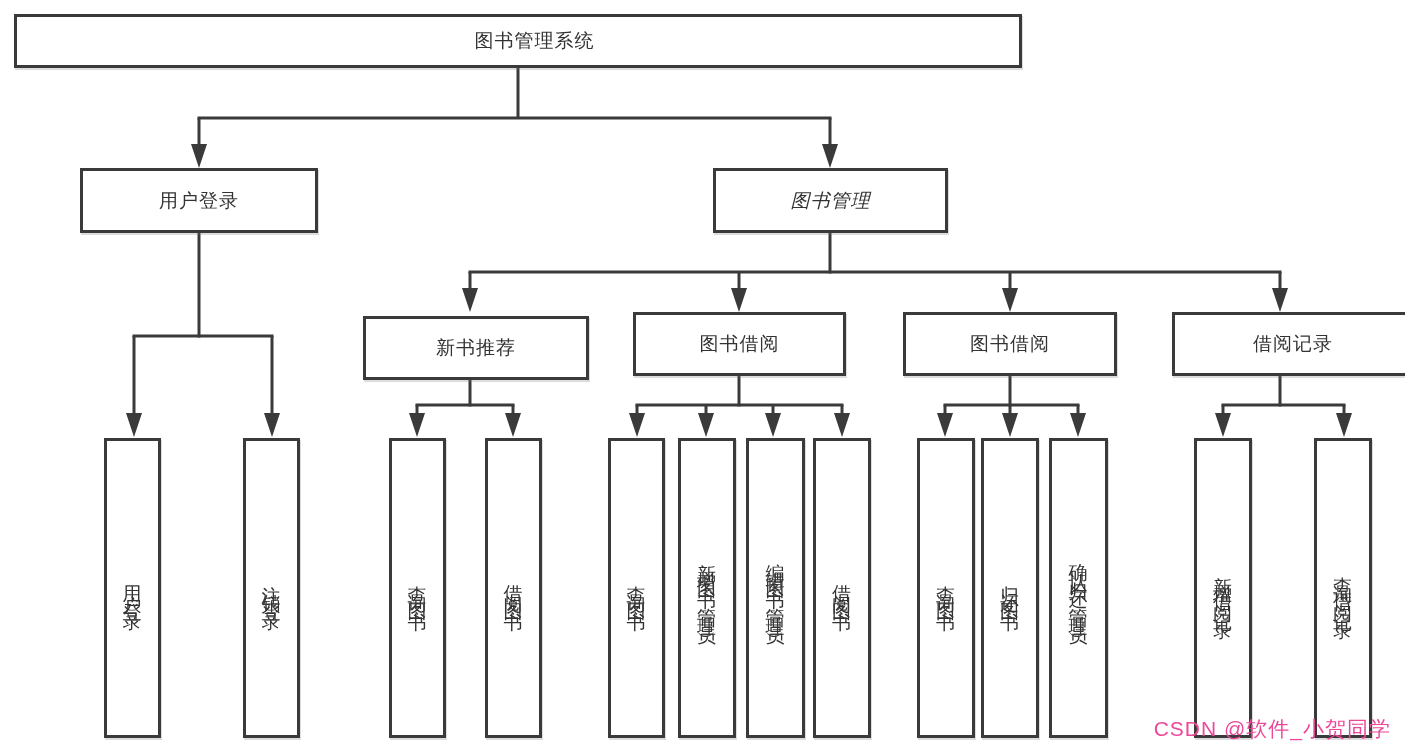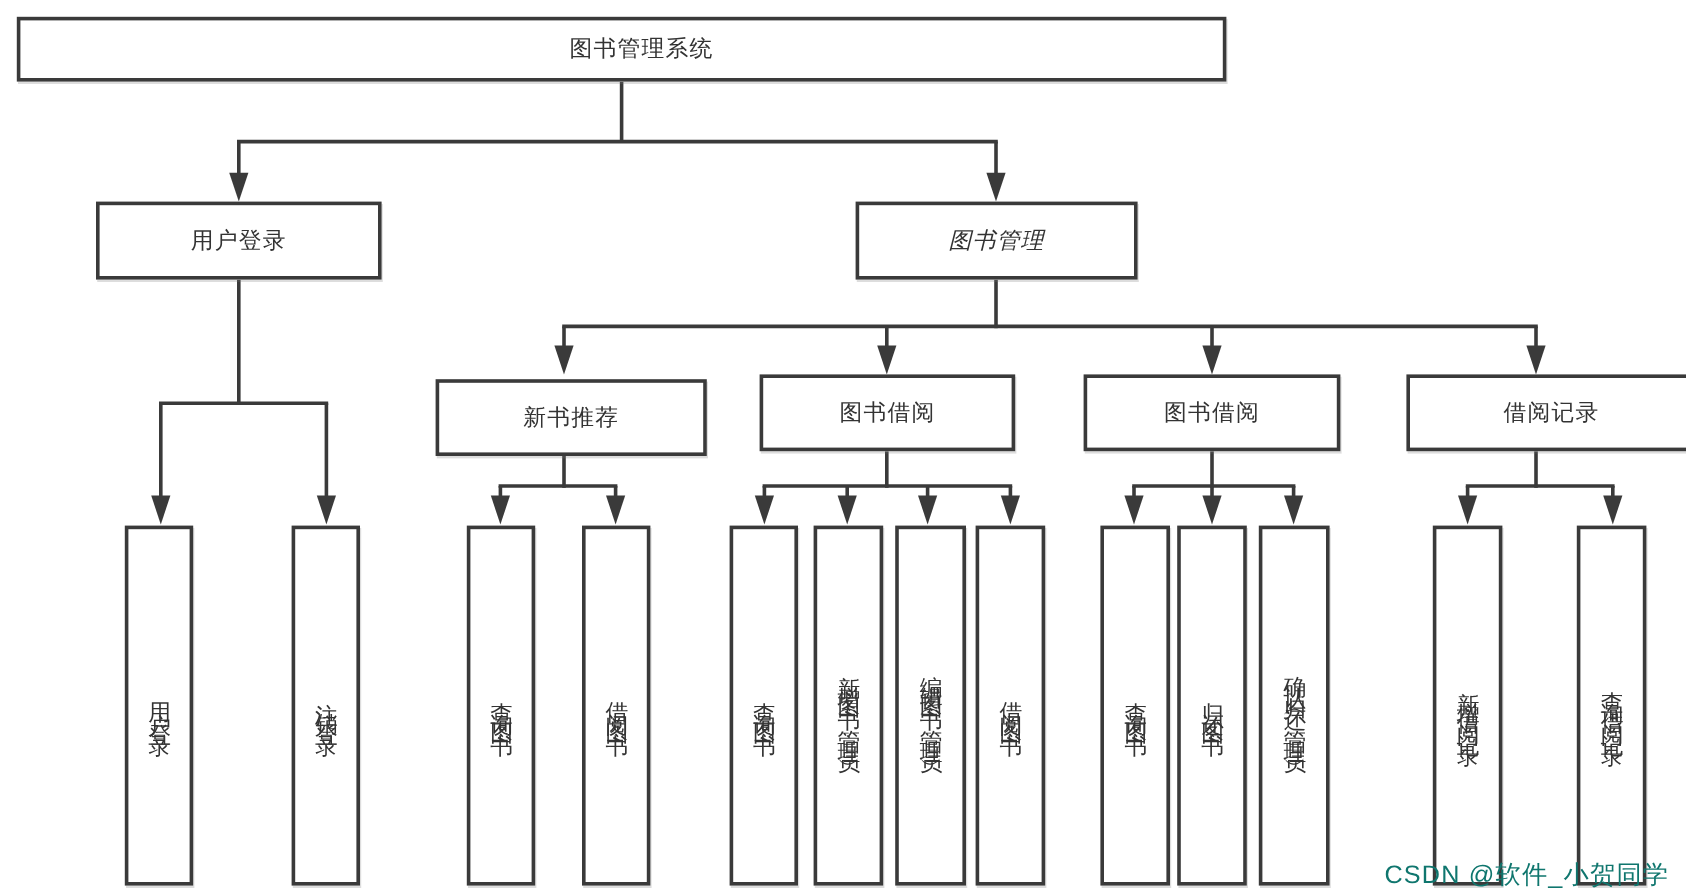--- a/index.html
+++ b/index.html
@@ -69,21 +69,21 @@
   .n-l-query3     { left: 917px;  width: 58px; }
   .n-l-return     { left: 981px;  width: 58px; }
   .n-l-confirm    { left: 1049px; width: 59px; }
   .n-l-addrec     { left: 1194px; width: 58px; }
   .n-l-queryrec   { left: 1314px; width: 58px; }
   #watermark {
     position: absolute;
     right: 14px;
     bottom: 4px;
     font-size: 21px;
-    color: #0f766e;
+    color: #ec4899;
     letter-spacing: 1px;
     z-index: 3;
   }
 </style>
 </head>
 <body>
 
 <div id="stage">
 
   <svg id="connectors" viewBox="0 0 1405 747" xmlns="http://www.w3.org/2000/svg">

